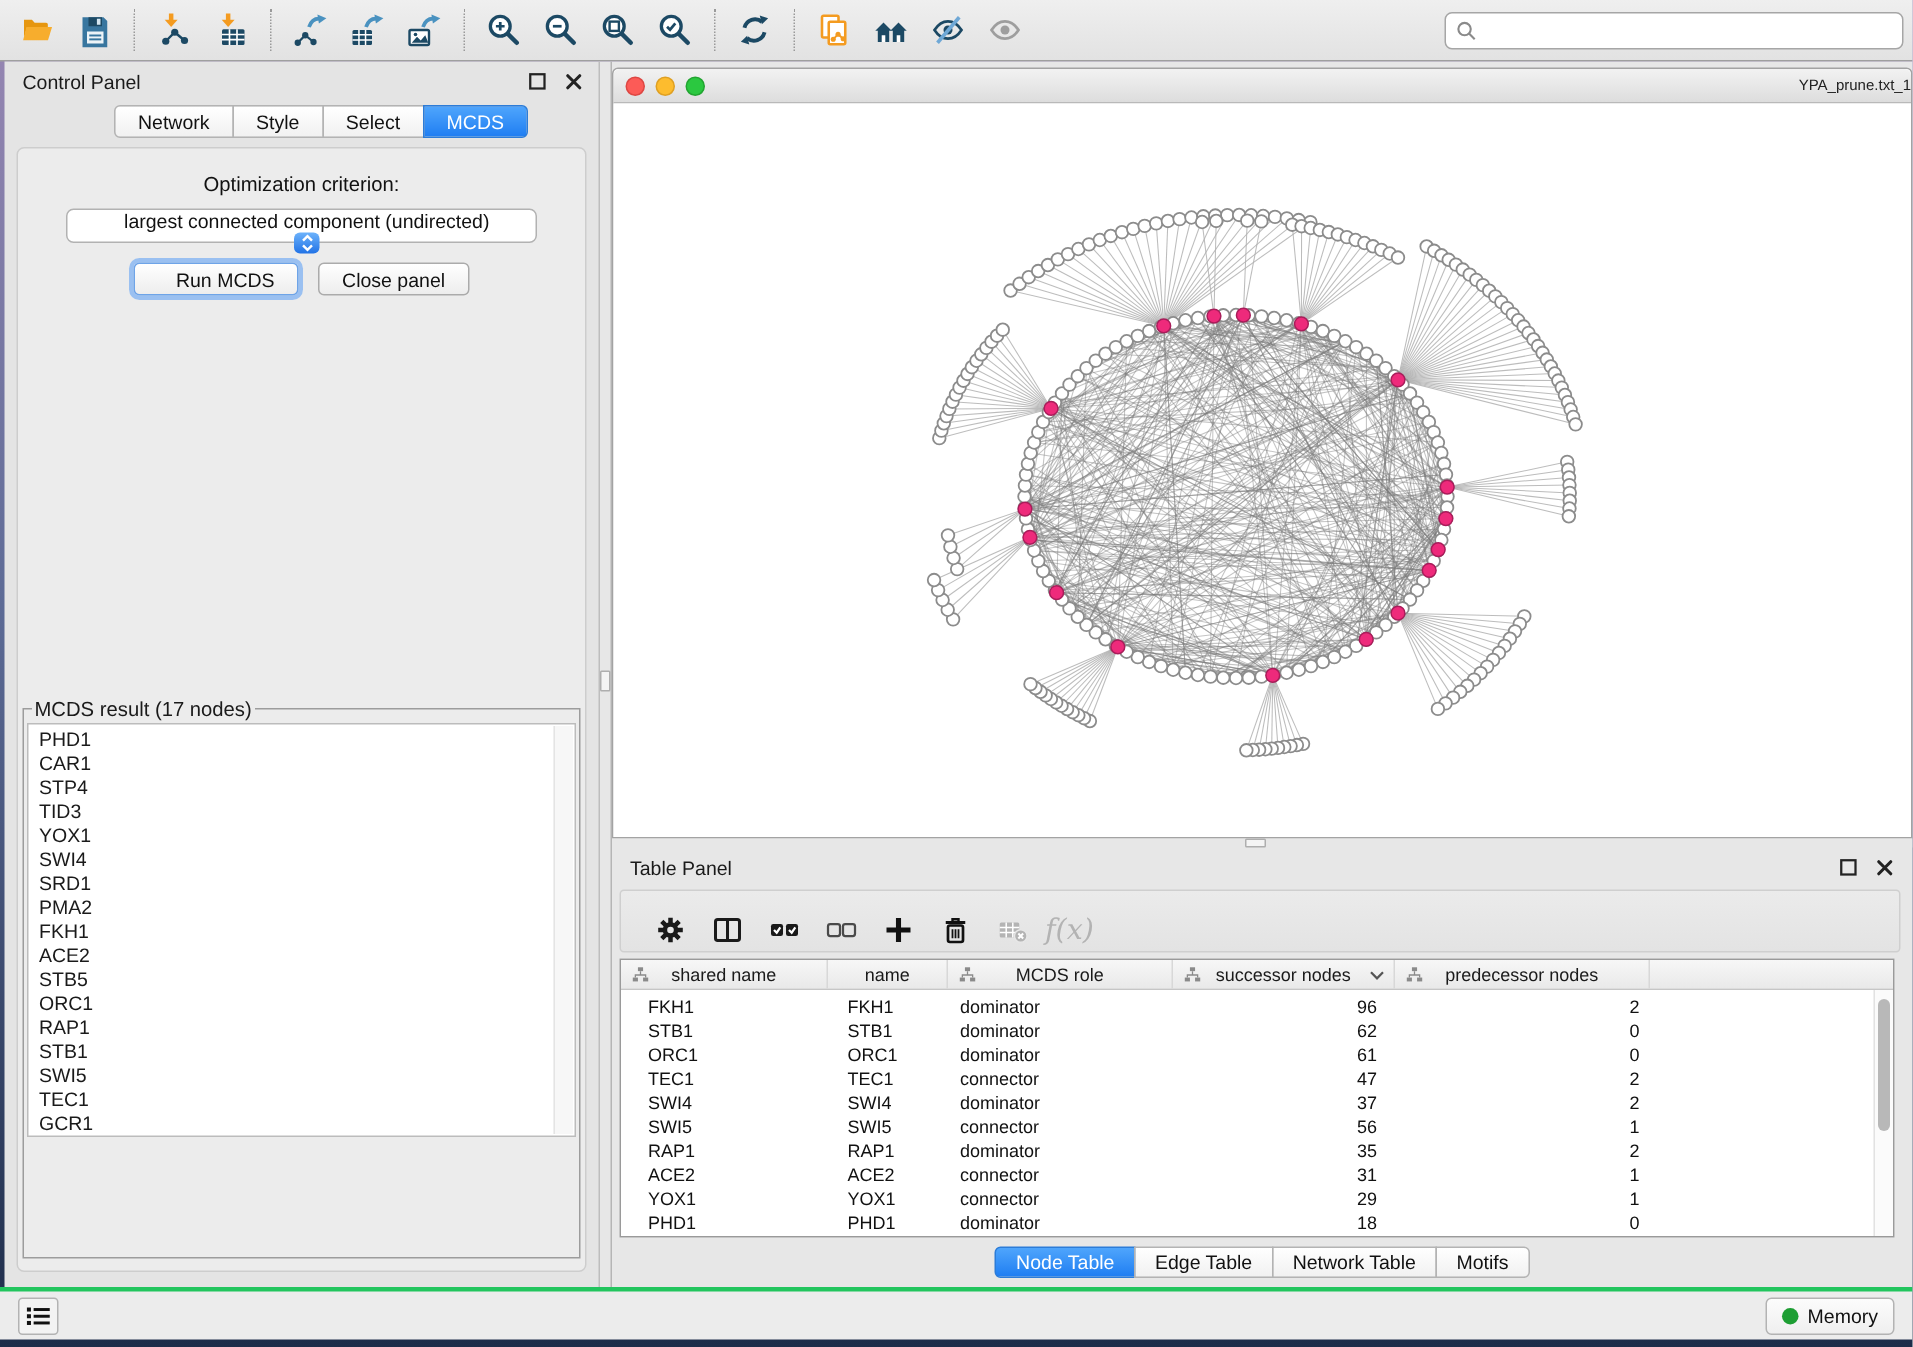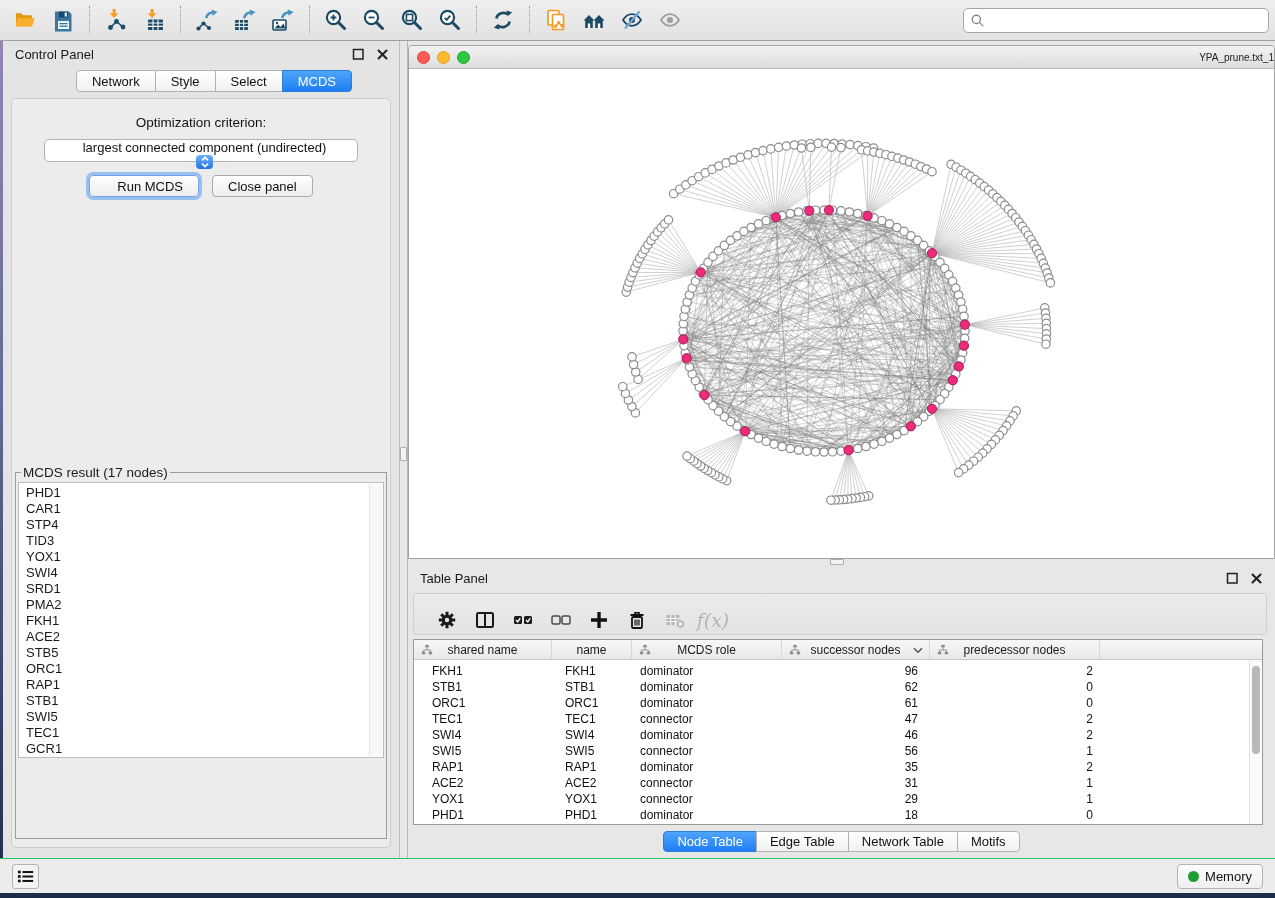--- a/index.html
+++ b/index.html
@@ -122,21 +122,21 @@
   .td.num0 { text-align:right; padding-right:12px; }
   .td.num1 { text-align:right; padding-right:7px; }
   .tbody { padding-top:4px; }
   .tscroll { position:absolute; top:20px; right:0; bottom:0; width:13px; background:#fbfbfb; border-left:1px solid #e2e2e2; }
   .tscroll .thumb { position:absolute; top:6px; left:2px; width:8px; height:88px; background:#b8b8b8; border-radius:5px; }
 
   .tp-tabs { height:33px; display:flex; align-items:center; justify-content:center; }
   .tp-tabs .seg-btn { padding:2px 13px; height:21px; }
 
   
-  .statusbar { height:35px; background:#ececec; border-top:1px solid #22c55e; display:flex; align-items:center; padding:0 12px; }
+  .statusbar { height:35px; background:#ececec; border-top:3px solid #22c55e; display:flex; align-items:center; padding:0 12px; }
   .status-btn { width:27px; height:25px; border:1px solid #b3b3b3; border-radius:3px; background:#f3f3f3; display:flex; align-items:center; justify-content:center; }
   .memory-btn {
     margin-left:auto; height:25px; border:1px solid #b3b3b3; border-radius:4px; background:linear-gradient(#fcfcfc,#efefef);
     display:flex; align-items:center; gap:6px; padding:0 10px; font-size:13px;
   }
   .mem-dot { width:11px; height:11px; border-radius:50%; background:#1d9e33; }
   .desktop-bottom { height:5px; }
 </style>
 </head>
 <body>
@@ -1464,21 +1464,21 @@
                 <div class="td c1">TEC1</div>
                 <div class="td c2">connector</div>
                 <div class="td num0">47</div>
                 <div class="td num1">2</div>
                 <div class="td"></div>
               </div>
               <div class="trow">
                 <div class="td c0">SWI4</div>
                 <div class="td c1">SWI4</div>
                 <div class="td c2">dominator</div>
-                <div class="td num0">46</div>
+                <div class="td num0">37</div>
                 <div class="td num1">2</div>
                 <div class="td"></div>
               </div>
               <div class="trow">
                 <div class="td c0">SWI5</div>
                 <div class="td c1">SWI5</div>
                 <div class="td c2">connector</div>
                 <div class="td num0">56</div>
                 <div class="td num1">1</div>
                 <div class="td"></div>

